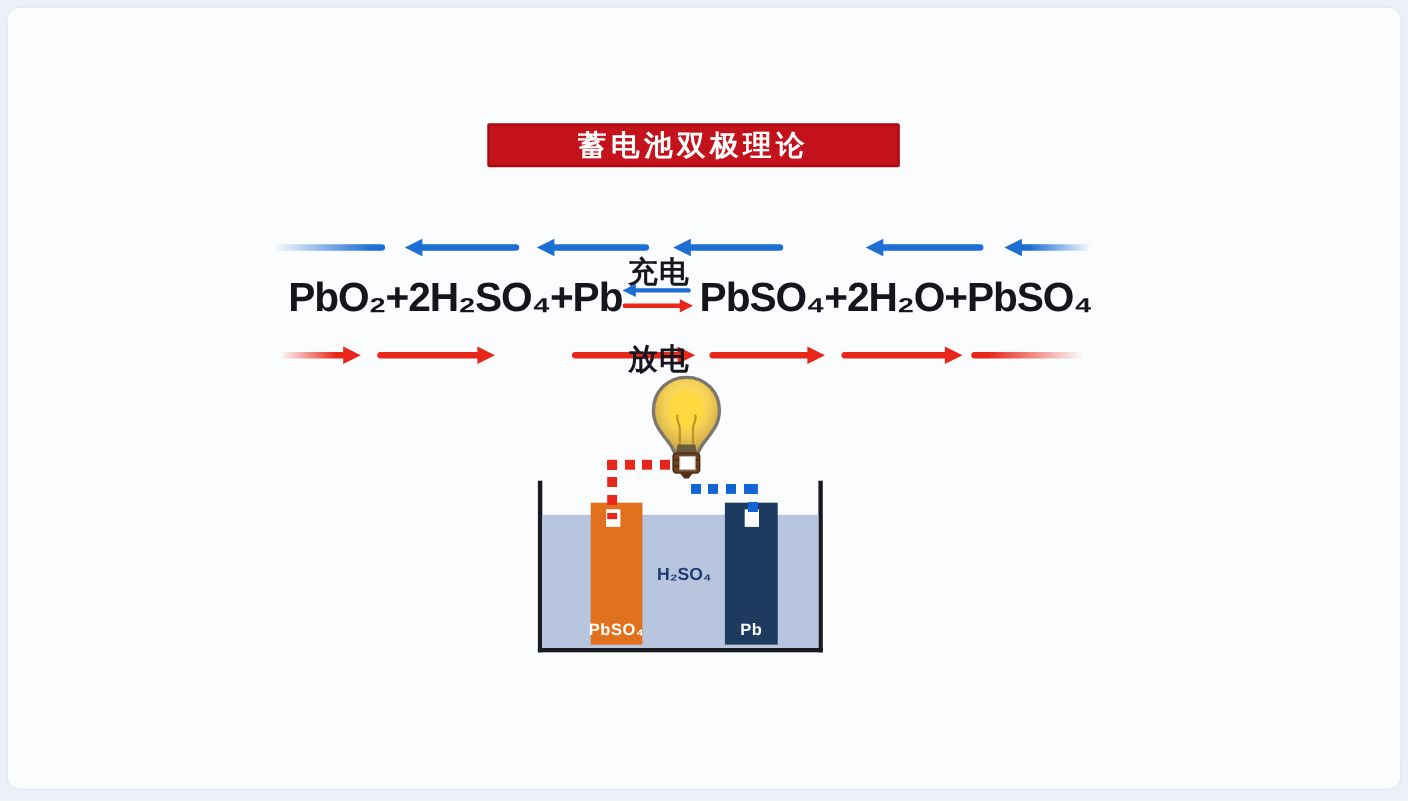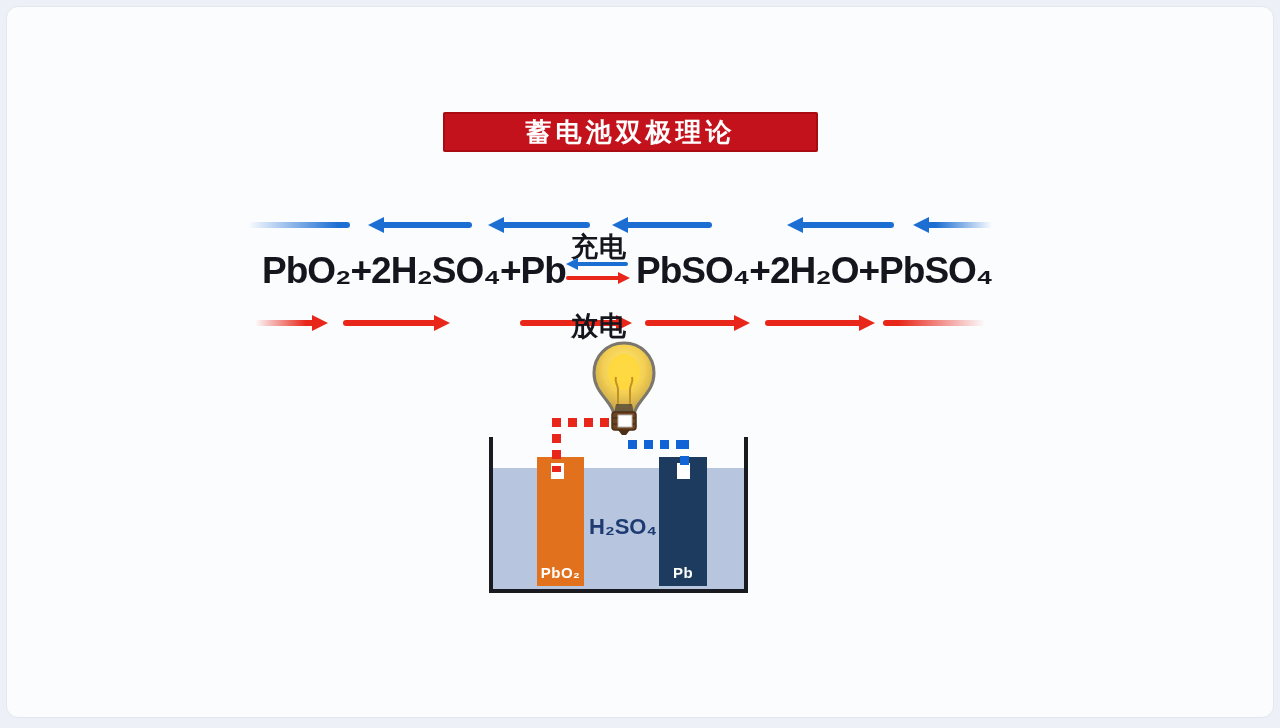--- a/index.html
+++ b/index.html
@@ -85,21 +85,21 @@
     box-sizing:border-box;
   }
   .liquid{position:absolute;left:0;right:0;bottom:0;height:121px;background:var(--liquid-blue,#b7c6de);}
   .electrode{position:absolute;top:457px;height:129px;display:flex;align-items:flex-end;justify-content:center;}
   .electrode .elabel{color:#fff;font-weight:bold;font-size:15px;margin-bottom:5px;letter-spacing:.5px;}
   .electrode.orange{left:537px;width:47px;background:var(--electrode-orange,#e2711d);}
   .electrode.navy{left:659px;width:48px;background:var(--electrode-navy,#1c3b5e);}
   .terminal{position:absolute;background:#fff;width:13px;height:16px;}
   .acid-label{
     position:absolute;left:589px;top:514px;width:66px;text-align:center;
-    color:var(--electrolyte-text,#1d3a72);font-weight:bold;font-size:22px;
+    color:var(--electrolyte-text,#1d3a72);font-weight:bold;font-size:16px;
   }
 </style>
 </head>
 <body>
 
 <div class="card"></div>
 
 <div class="banner">
   <span>蓄电池双极理论</span>
 </div>
@@ -156,21 +156,21 @@
 <div class="fa mini red head-r" style="left:566px;top:272px;width:64px;">
     <span class="bar"></span>
   </div>
 <div class="rx-label" style="top:287px;margin-top:21px;">放电</div>
 
 <div class="tank">
   <div class="liquid"></div>
 </div>
 
 <div class="electrode orange">
-  <span class="elabel">PbO₂</span>
+  <span class="elabel">PbSO₄</span>
 </div>
 <div class="electrode navy">
   <span class="elabel">Pb</span>
 </div>
 <div class="terminal" style="left:551px;top:463px;"></div>
 <div class="terminal" style="left:677px;top:463px;"></div>
 
 <div class="acid-label">H₂SO₄</div>
 
 <div class="wire red-h" style="left:552px;top:418px;width:62px;height:9px;"></div>

